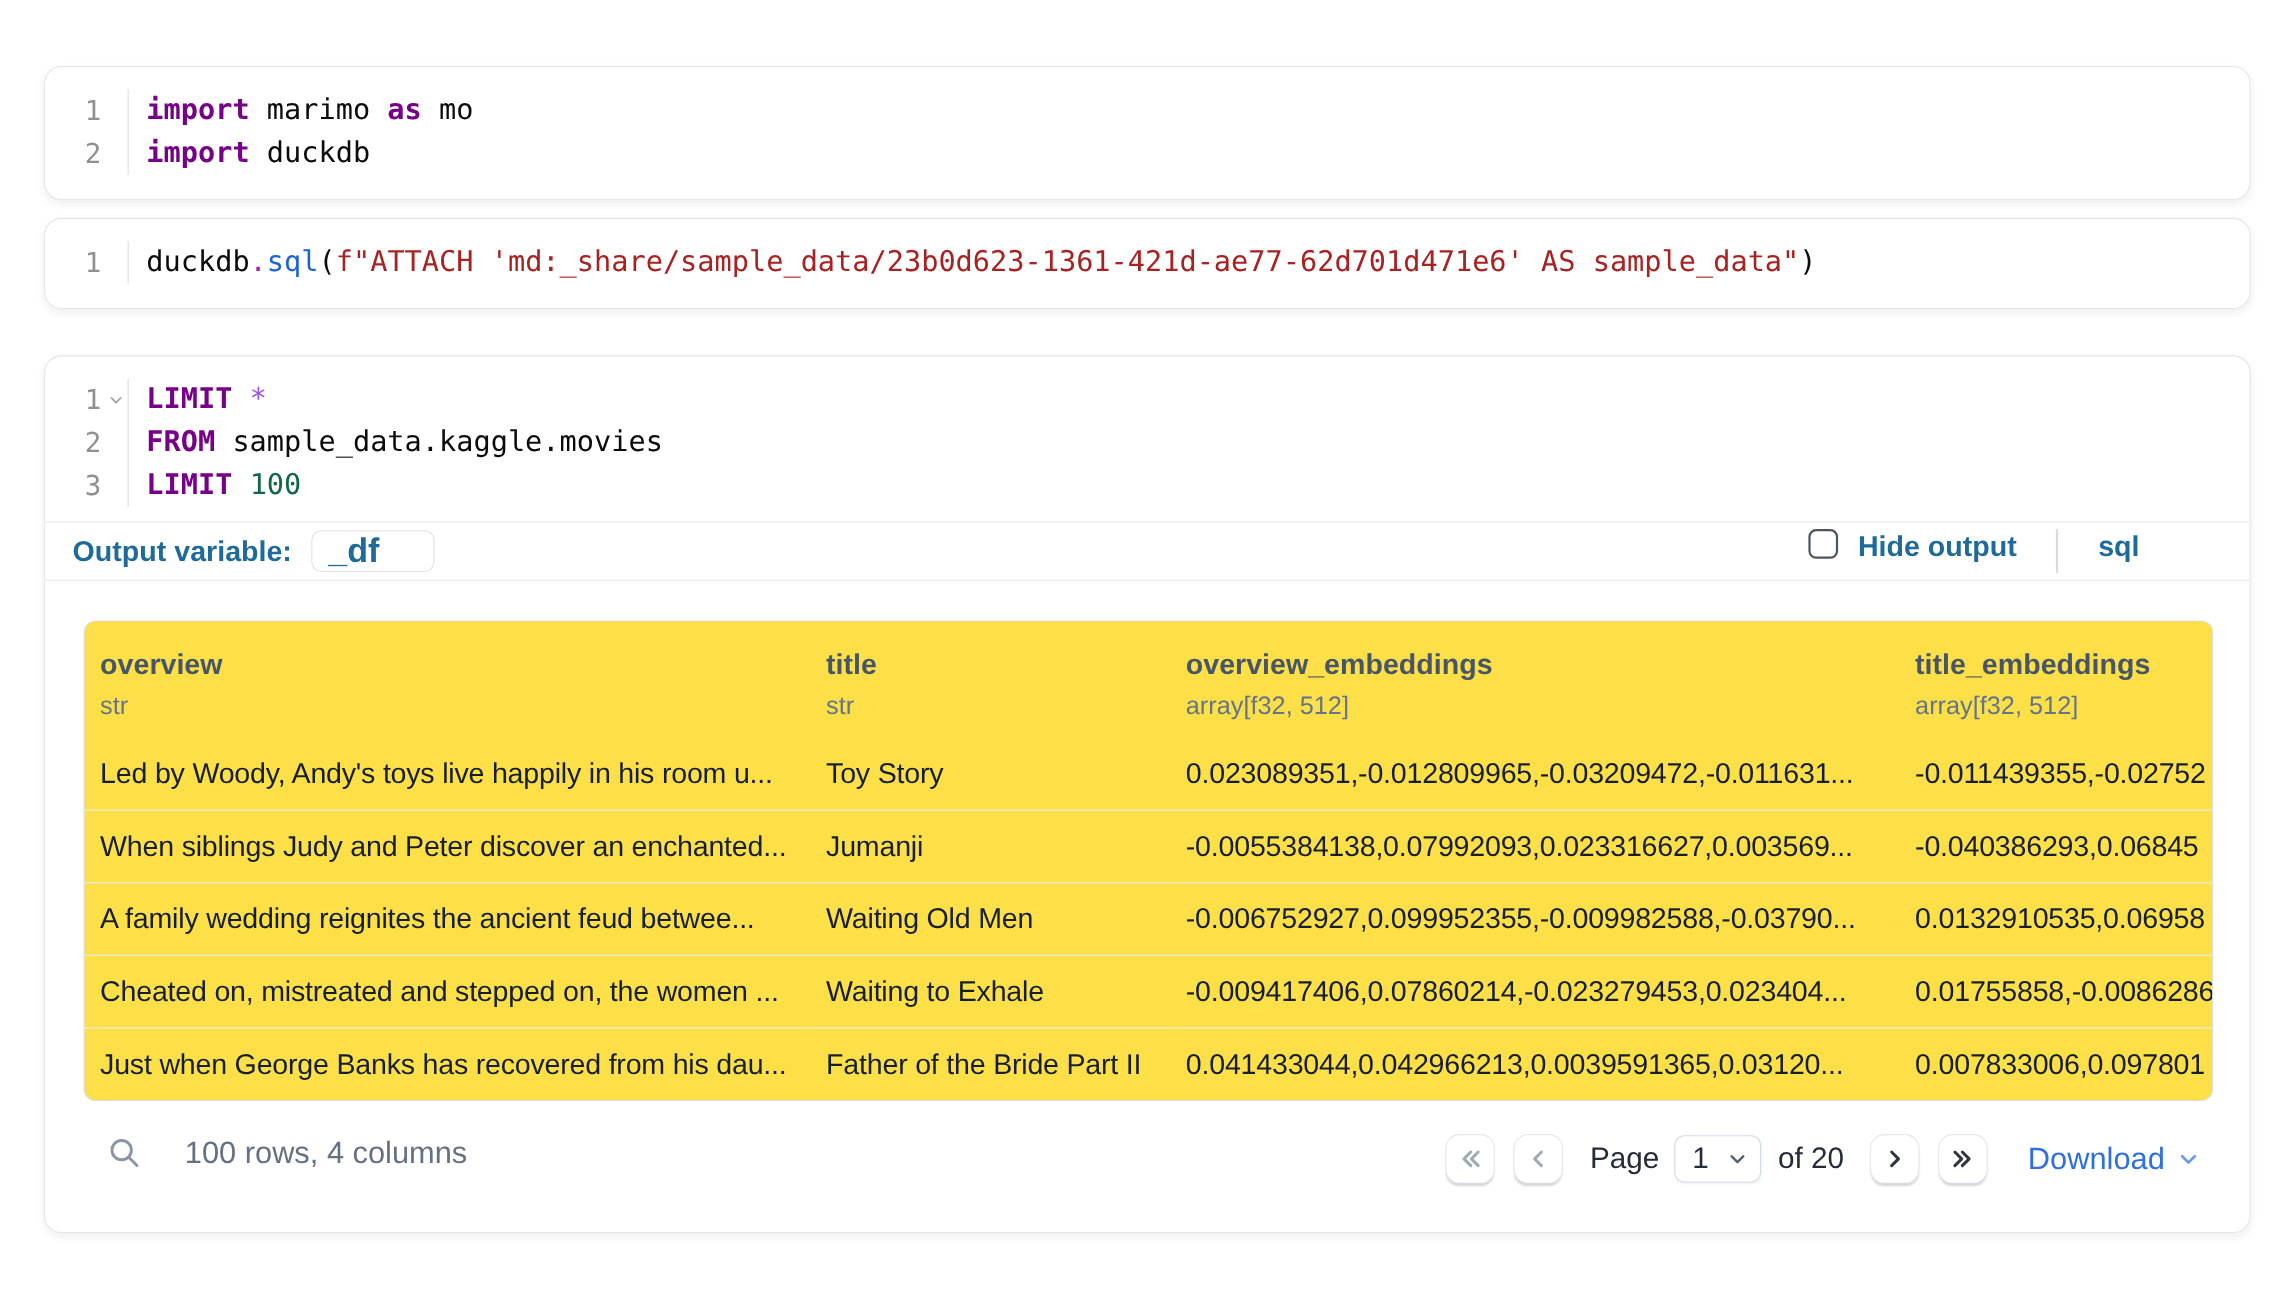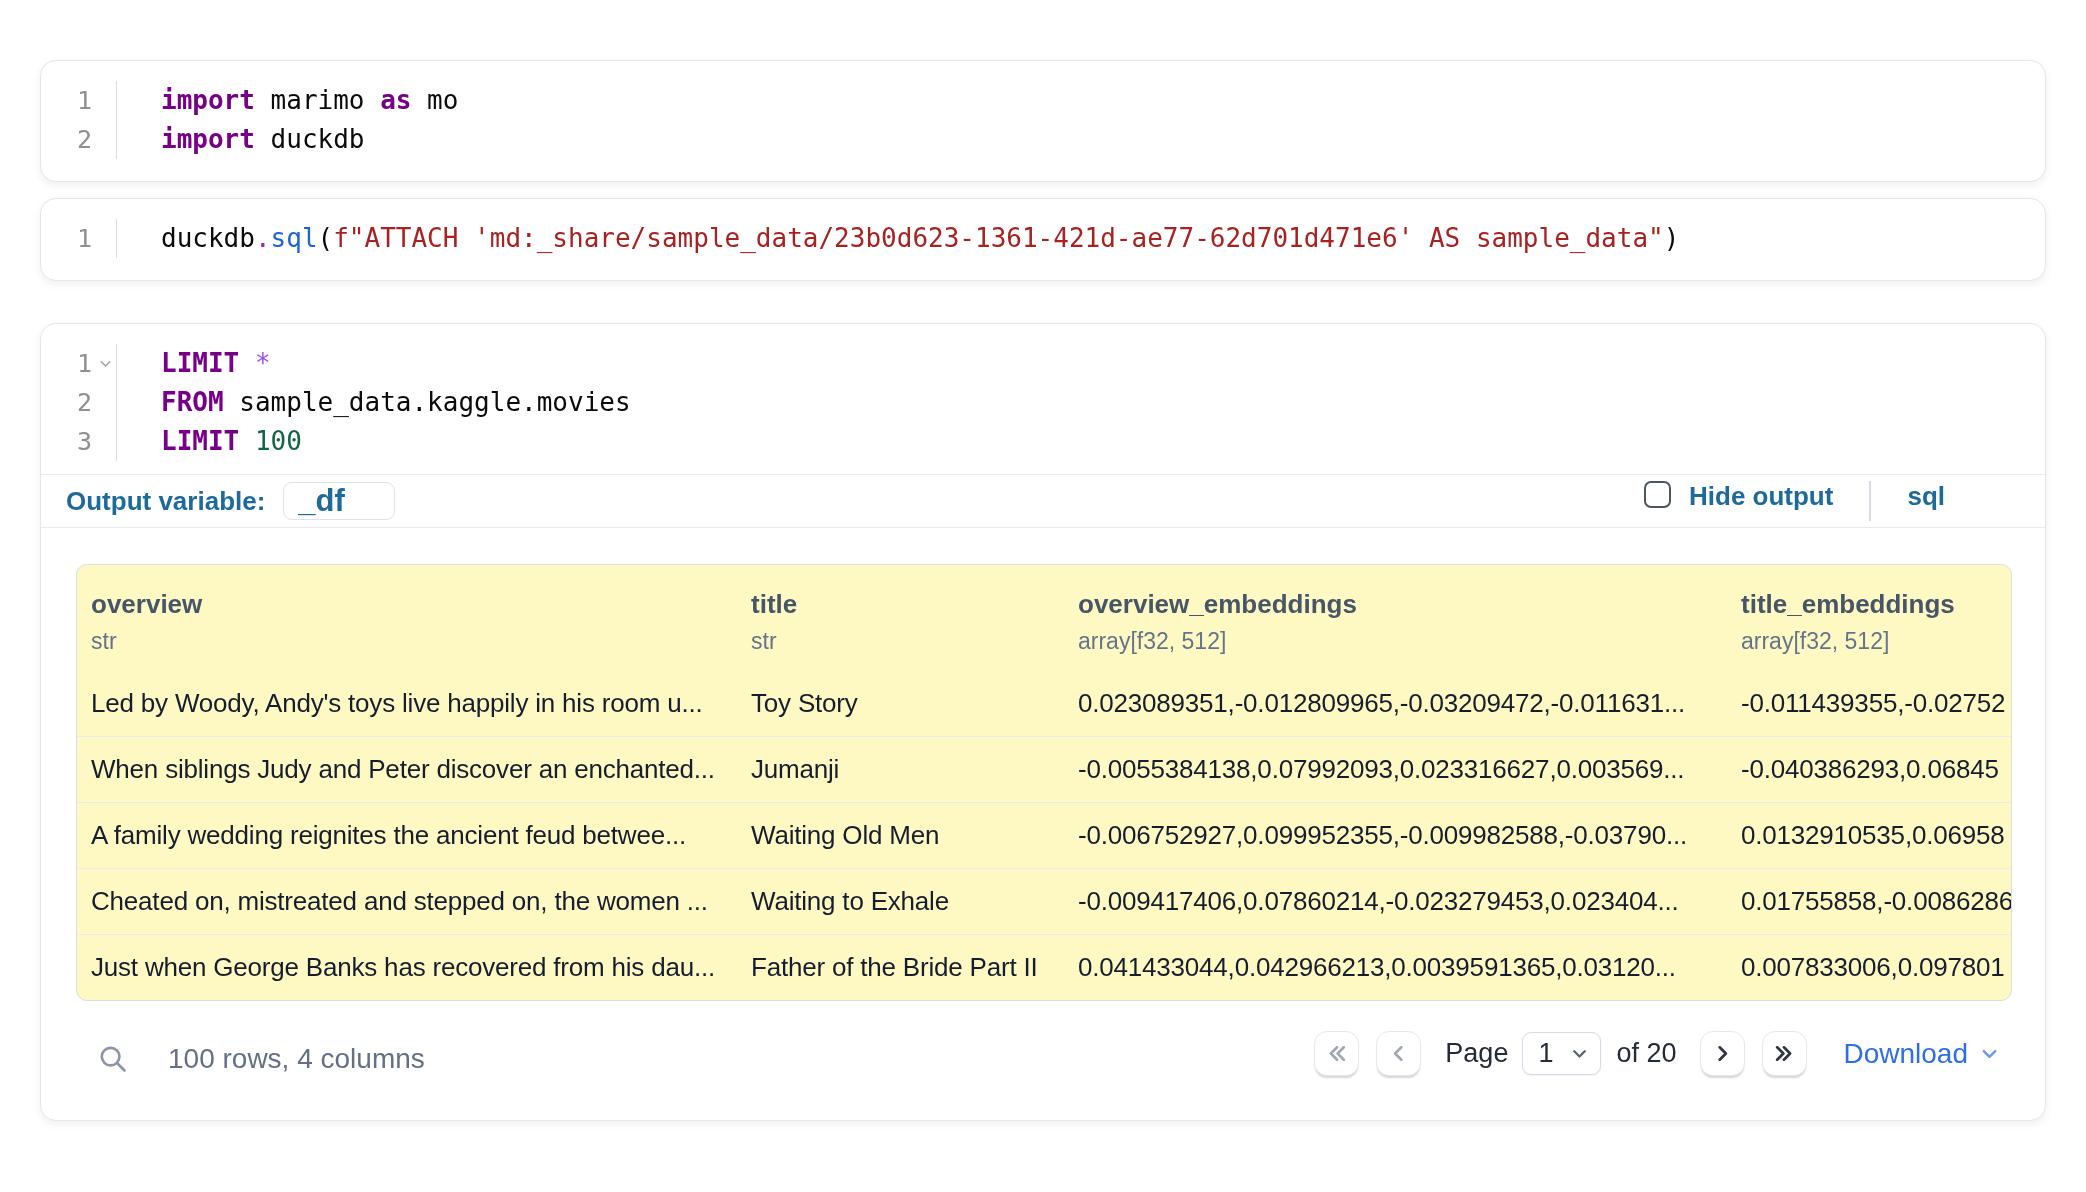--- a/index.html
+++ b/index.html
@@ -21,21 +21,21 @@
   
   .code-area{display:flex;align-items:stretch;}
   .gutter{
     width:76px;flex:0 0 76px;border-right:1.5px solid #dcdcdc;
     display:flex;flex-direction:column;
     font-family:"DejaVu Sans Mono",monospace;font-size:25px;color:#909090;
   }
   .gutter-row{height:39px;line-height:39px;text-align:right;padding-right:24px;position:relative;}
   .fold{position:absolute;right:2px;top:11px;width:17px;height:17px;}
   .code-lines{flex:1;padding-left:16px;font-family:"DejaVu Sans Mono",monospace;font-size:26px;color:#0b0b0b;}
-  .code-line{height:39px;line-height:39px;white-space:pre;margin-left:28px;}
+  .code-line{height:39px;line-height:39px;white-space:pre;}
   .pt{padding-top:20px;} .pb{padding-bottom:22px;}
   .tok-keyword{color:var(--c-keyword);font-weight:bold;}
   .tok-string{color:var(--c-string);}
   .tok-number{color:var(--c-number);}
   .tok-function{color:var(--c-function);}
   .tok-star{color:var(--c-star);}
   .tok-dot{color:var(--c-dot);}
   .tok-plain{color:#0b0b0b;}
   
   .toolbar{
@@ -50,33 +50,33 @@
     padding:0 0 0 14px;outline:none;background:#fff;
   }
   .tb-right{display:flex;align-items:flex-start;padding-left:46px;}
   .checkbox{width:27px;height:27px;border:2.5px solid #4d5560;border-radius:7px;background:#fff;}
   .hide-label{font-size:26px;font-weight:bold;color:var(--c-ui_blue);margin:0 0 0 18px;}
   .vdiv{width:2px;height:40px;background:#d7dce3;margin:0 36px;}
   .lang-label{font-size:26px;font-weight:bold;color:var(--c-ui_blue);}
   
   .output{padding:36px 35px 0 35px;}
   .table-wrap{
-    width:1936px;border:1.5px solid #d9dee6;border-radius:11px;overflow:hidden;background:#fef9c3;
+    width:1936px;border:1.5px solid #d9dee6;border-radius:11px;overflow:hidden;background:#fde047;
   }
   table{border-collapse:collapse;table-layout:fixed;width:2050px;}
   th{text-align:left;vertical-align:top;padding:24px 0 16px 14px;}
   .col-name{font-size:26px;font-weight:bold;color:var(--c-header_slate);line-height:30px;}
   .col-type{font-size:23px;font-weight:normal;color:var(--c-type_slate);margin-top:9px;}
   td{
     font-size:26px;color:var(--c-cell_text);padding:18px 6px 18px 14px;line-height:29px;
     white-space:nowrap;overflow:hidden;letter-spacing:-0.2px;
   }
   tbody tr + tr td{border-top:1.5px solid #e7ebf1;}
   
-  .foot{display:flex;align-items:flex-end;justify-content:space-between;padding:30px 44px 44px 55px;}
+  .foot{display:flex;align-items:flex-start;justify-content:space-between;padding:30px 44px 44px 55px;}
   .foot-left{display:flex;align-items:center;gap:38px;}
   .search-btn{width:34px;height:34px;display:flex;align-items:center;justify-content:center;background:none;border:none;padding:0;cursor:pointer;}
   .row-count{font-size:28px;color:var(--c-muted);}
   .foot-right{display:flex;align-items:center;padding-left:30px;}
   .pg-btn{
     width:45px;height:45px;border:1.5px solid #e5e8ee;border-radius:13px;background:#fff;
     display:flex;align-items:center;justify-content:center;
     box-shadow:0 3px 2px -1px rgba(16,24,40,.18);padding:0;cursor:pointer;
   }
   .pg-btn + .pg-btn{margin-left:17px;}

